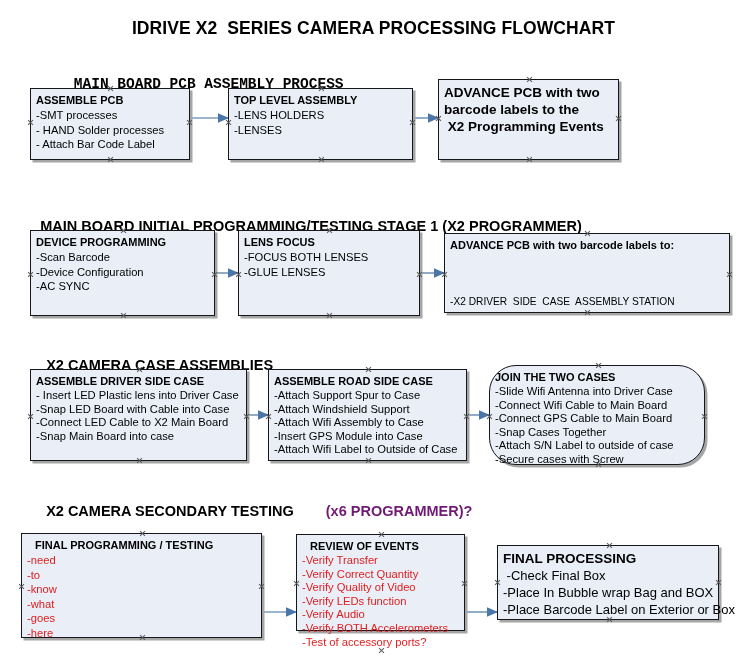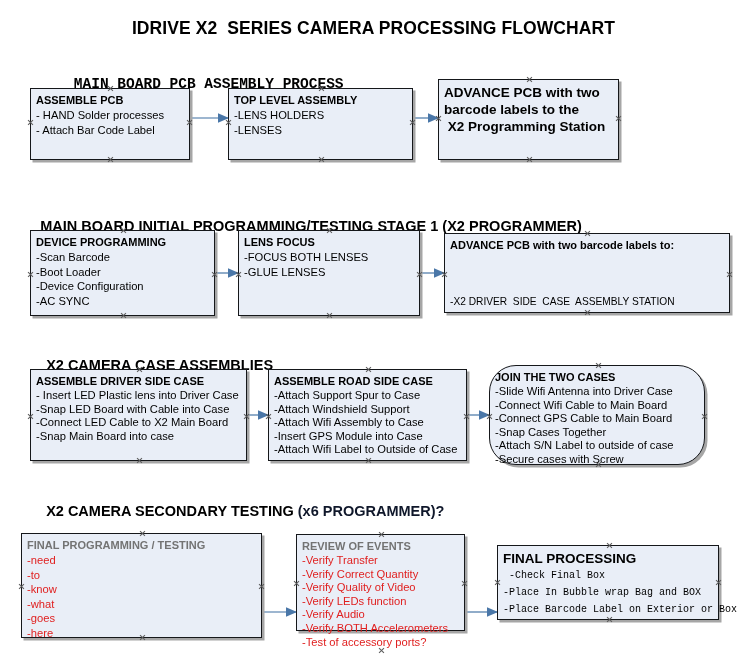--- a/index.html
+++ b/index.html
@@ -32,21 +32,22 @@
     white-space: pre;
   }
   .section-header {
     position: absolute;
     font-size: 14.5px;
     font-weight: bold;
     color: #000000;
     white-space: pre;
   }
   .section-header .accent {
-    color: #0f172a;
+    color: #701a75;
+    margin-left: 28px;
   }
   .node {
     position: absolute;
     box-sizing: border-box;
     background: #e9eef7;
     border: 1.4px solid #15171a;
     box-shadow: 2.5px 2.5px 0 0 #a6a6a6;
     padding: 4px 5px 3px 5px;
     overflow: visible;
   }
@@ -57,24 +58,24 @@
     line-height: 15px;
     white-space: pre;
   }
   .node .n-line {
     font-size: 11.2px;
     font-weight: normal;
     color: #000000;
     line-height: 14.6px;
     white-space: pre;
   }
-  .node.red .n-title { color: #737373; }
+  .node.red .n-title { color: #000000; margin-left: 8px; }
   .node.red .n-line  { color: #e02020; }
   .node.big-title .n-title { font-size: 13.5px; line-height: 17px; }
-  .node.big-title .n-line  { font-size: 10px; line-height: 17px; font-family: Liberation Mono, monospace; }
+  .node.big-title .n-line  { font-size: 13px; line-height: 17px; }
   .node.small-line .n-line { font-size: 10.2px; line-height: 13px; margin-top: 42px; }
   .node.tight .n-line { line-height: 13.6px; }
 
   
   .handle {
     position: absolute;
     width: 7px; height: 7px;
     pointer-events: auto;
   }
   .handle::before, .handle::after {
@@ -116,20 +117,21 @@
   </svg>
 
   <div class="doc-title">IDRIVE X2  SERIES CAMERA PROCESSING FLOWCHART</div>
 
   <div class="section-header" style="left:39px; top:60px;font-family:Liberation Mono, monospace;">
     <span>MAIN BOARD PCB ASSEMBLY PROCESS</span>
   </div>
 
   <div class="node" style="left:30px; top:88px; width:160px; height:72px;">
     <div class="n-title">ASSEMBLE PCB</div>
+    <div class="n-line">-SMT processes</div>
     <div class="n-line">- HAND Solder processes</div>
     <div class="n-line">- Attach Bar Code Label</div>
     <span class="handle" style="left:-4px; top:30px;"></span>
     <span class="handle" style="right:-4px; top:30px;"></span>
     <span class="handle" style="left:76px; top:-4px;"></span>
     <span class="handle" style="left:76px; bottom:-4px;"></span>
   </div>
 
   <div class="node" style="left:228px; top:88px; width:185px; height:72px;">
     <div class="n-title">TOP LEVEL ASSEMBLY</div>
@@ -137,35 +139,34 @@
     <div class="n-line">-LENSES</div>
     <span class="handle" style="left:-4px; top:30px;"></span>
     <span class="handle" style="right:-4px; top:30px;"></span>
     <span class="handle" style="left:89px; top:-4px;"></span>
     <span class="handle" style="left:89px; bottom:-4px;"></span>
   </div>
 
   <div class="node big-title" style="left:438px; top:79px; width:181px; height:81px;">
     <div class="n-title">ADVANCE PCB with two</div>
     <div class="n-title">barcode labels to the</div>
-    <div class="n-title"> X2 Programming Station</div>
+    <div class="n-title"> X2 Programming Events</div>
     <span class="handle" style="left:-4px; top:35px;"></span>
     <span class="handle" style="right:-4px; top:35px;"></span>
     <span class="handle" style="left:87px; top:-4px;"></span>
     <span class="handle" style="left:87px; bottom:-4px;"></span>
   </div>
 
   <div class="section-header" style="left:24px; top:202px;">
     <span>MAIN BOARD INITIAL PROGRAMMING/TESTING STAGE 1 (X2 PROGRAMMER)</span>
   </div>
 
   <div class="node" style="left:30px; top:230px; width:185px; height:86px;">
     <div class="n-title">DEVICE PROGRAMMING</div>
     <div class="n-line">-Scan Barcode</div>
-    <div class="n-line">-Boot Loader</div>
     <div class="n-line">-Device Configuration</div>
     <div class="n-line">-AC SYNC</div>
     <span class="handle" style="left:-4px; top:40px;"></span>
     <span class="handle" style="right:-4px; top:40px;"></span>
     <span class="handle" style="left:89px; top:-4px;"></span>
     <span class="handle" style="left:89px; bottom:-4px;"></span>
   </div>
 
   <div class="node" style="left:238px; top:230px; width:182px; height:86px;">
     <div class="n-title">LENS FOCUS</div>

